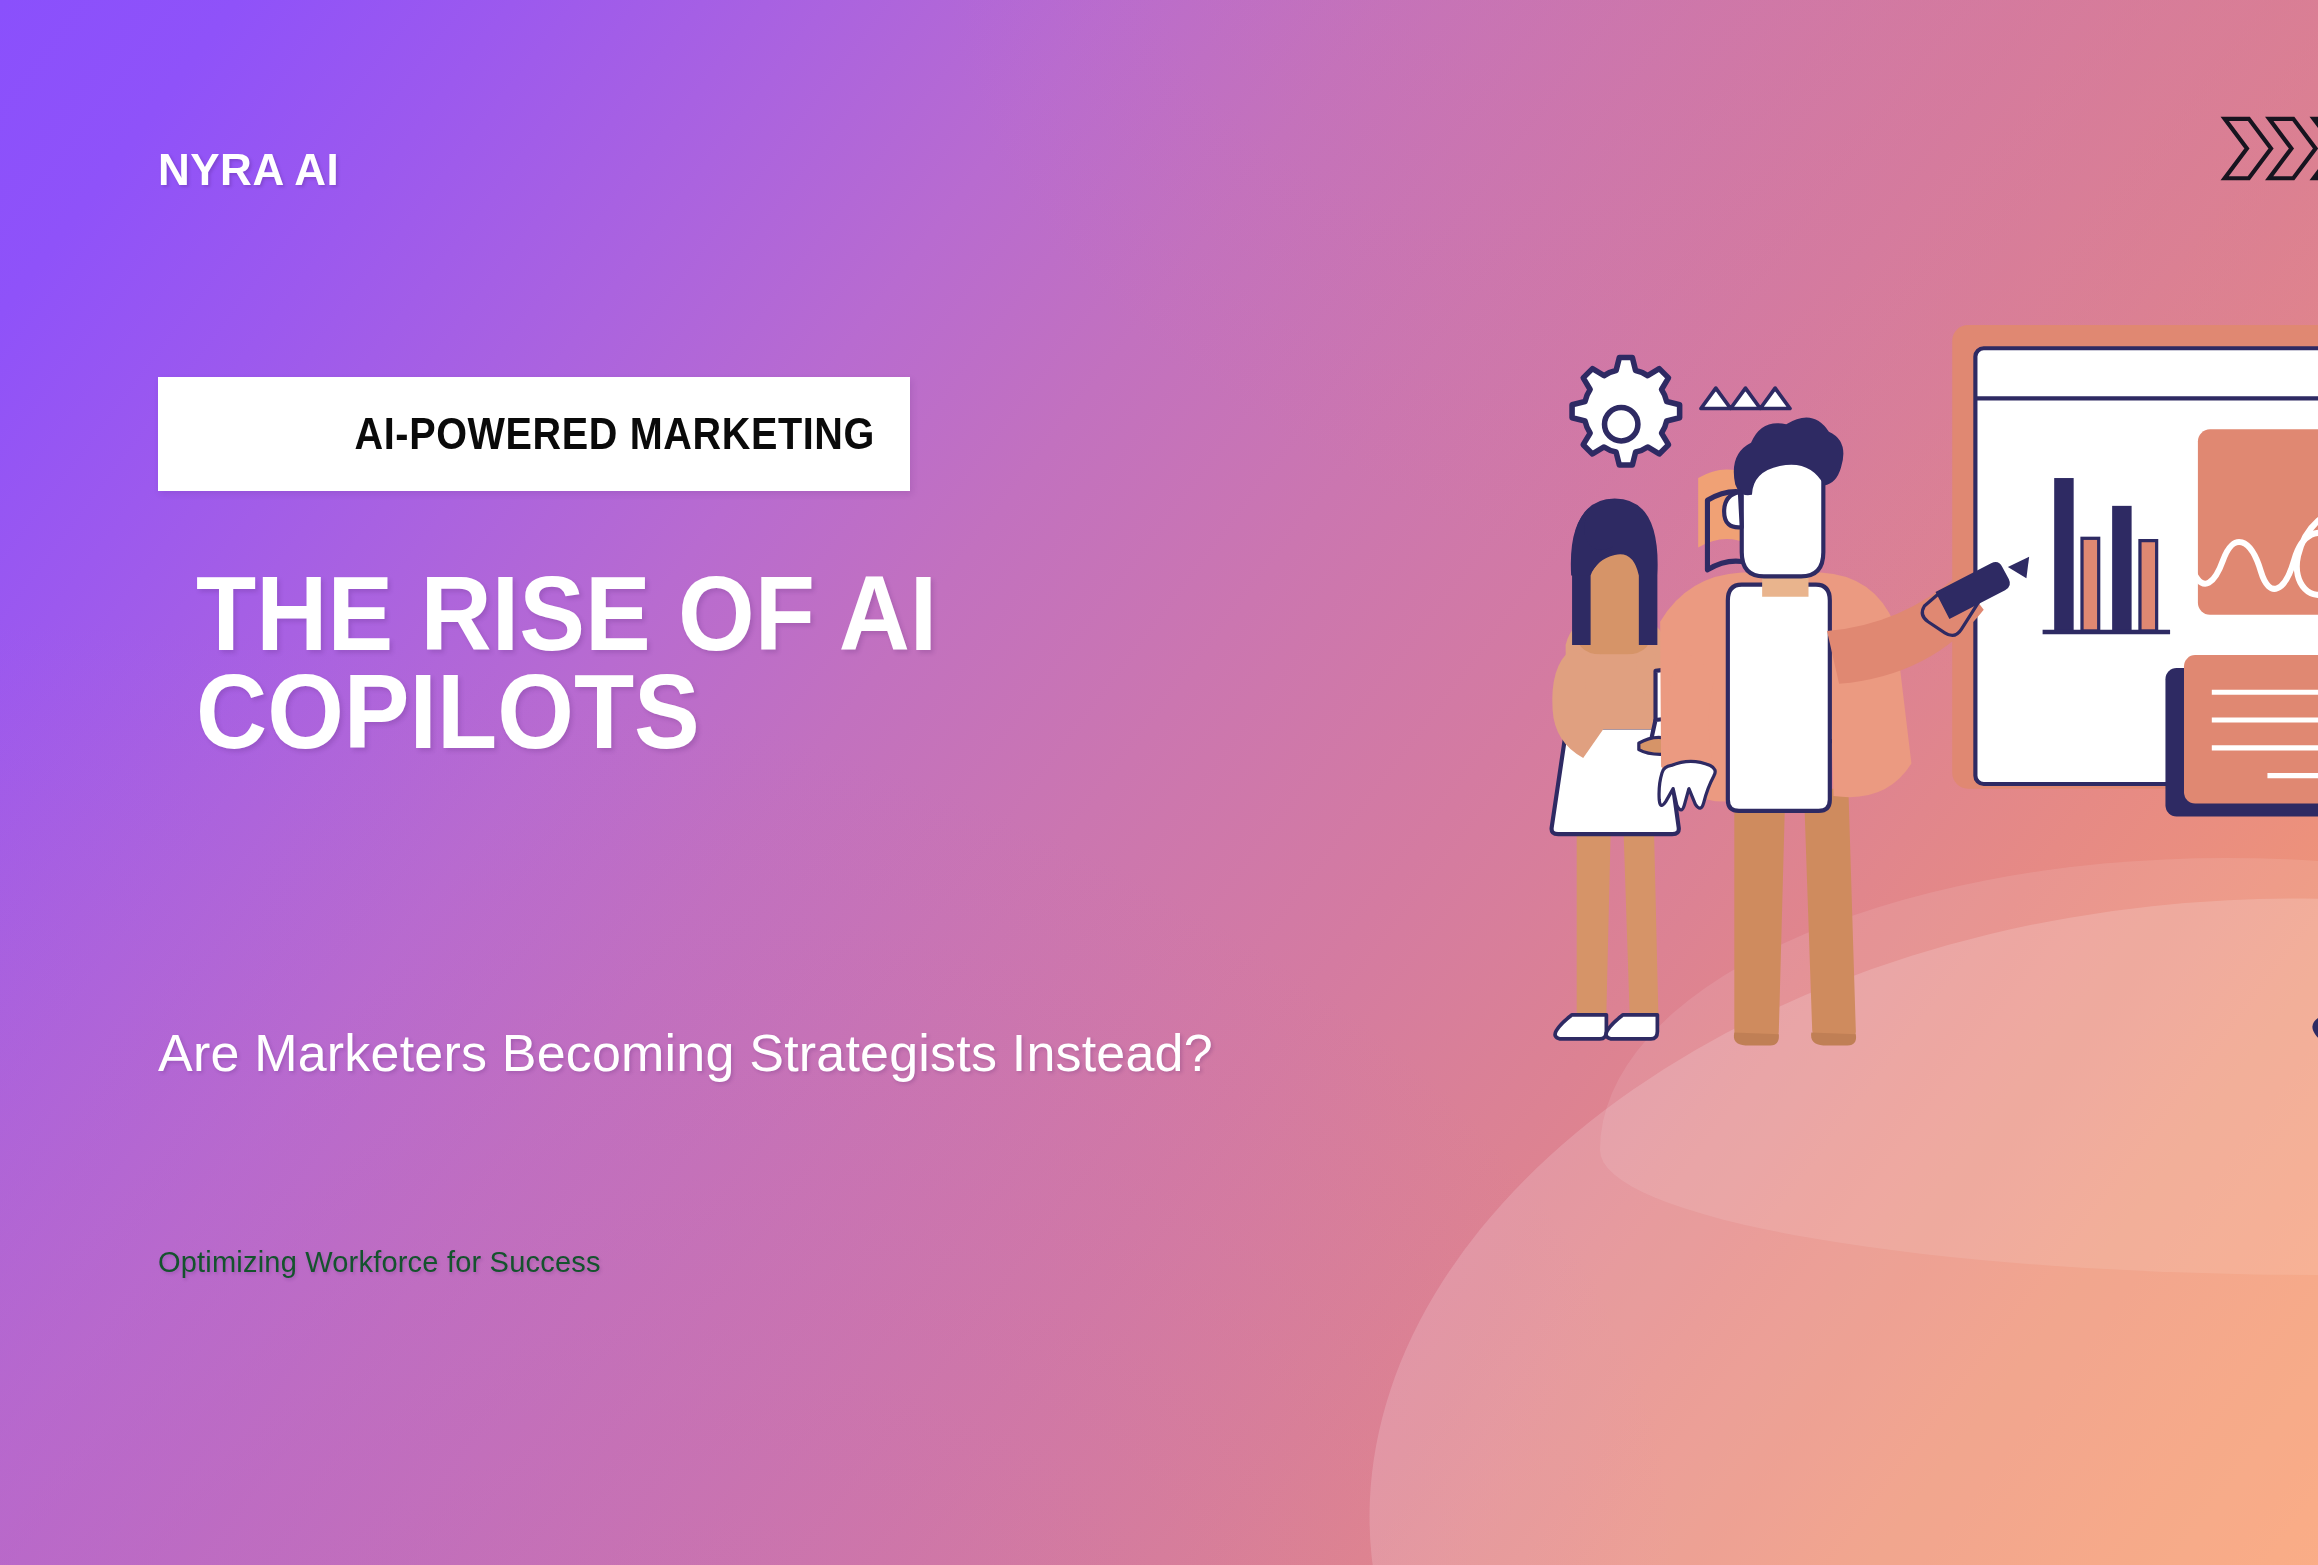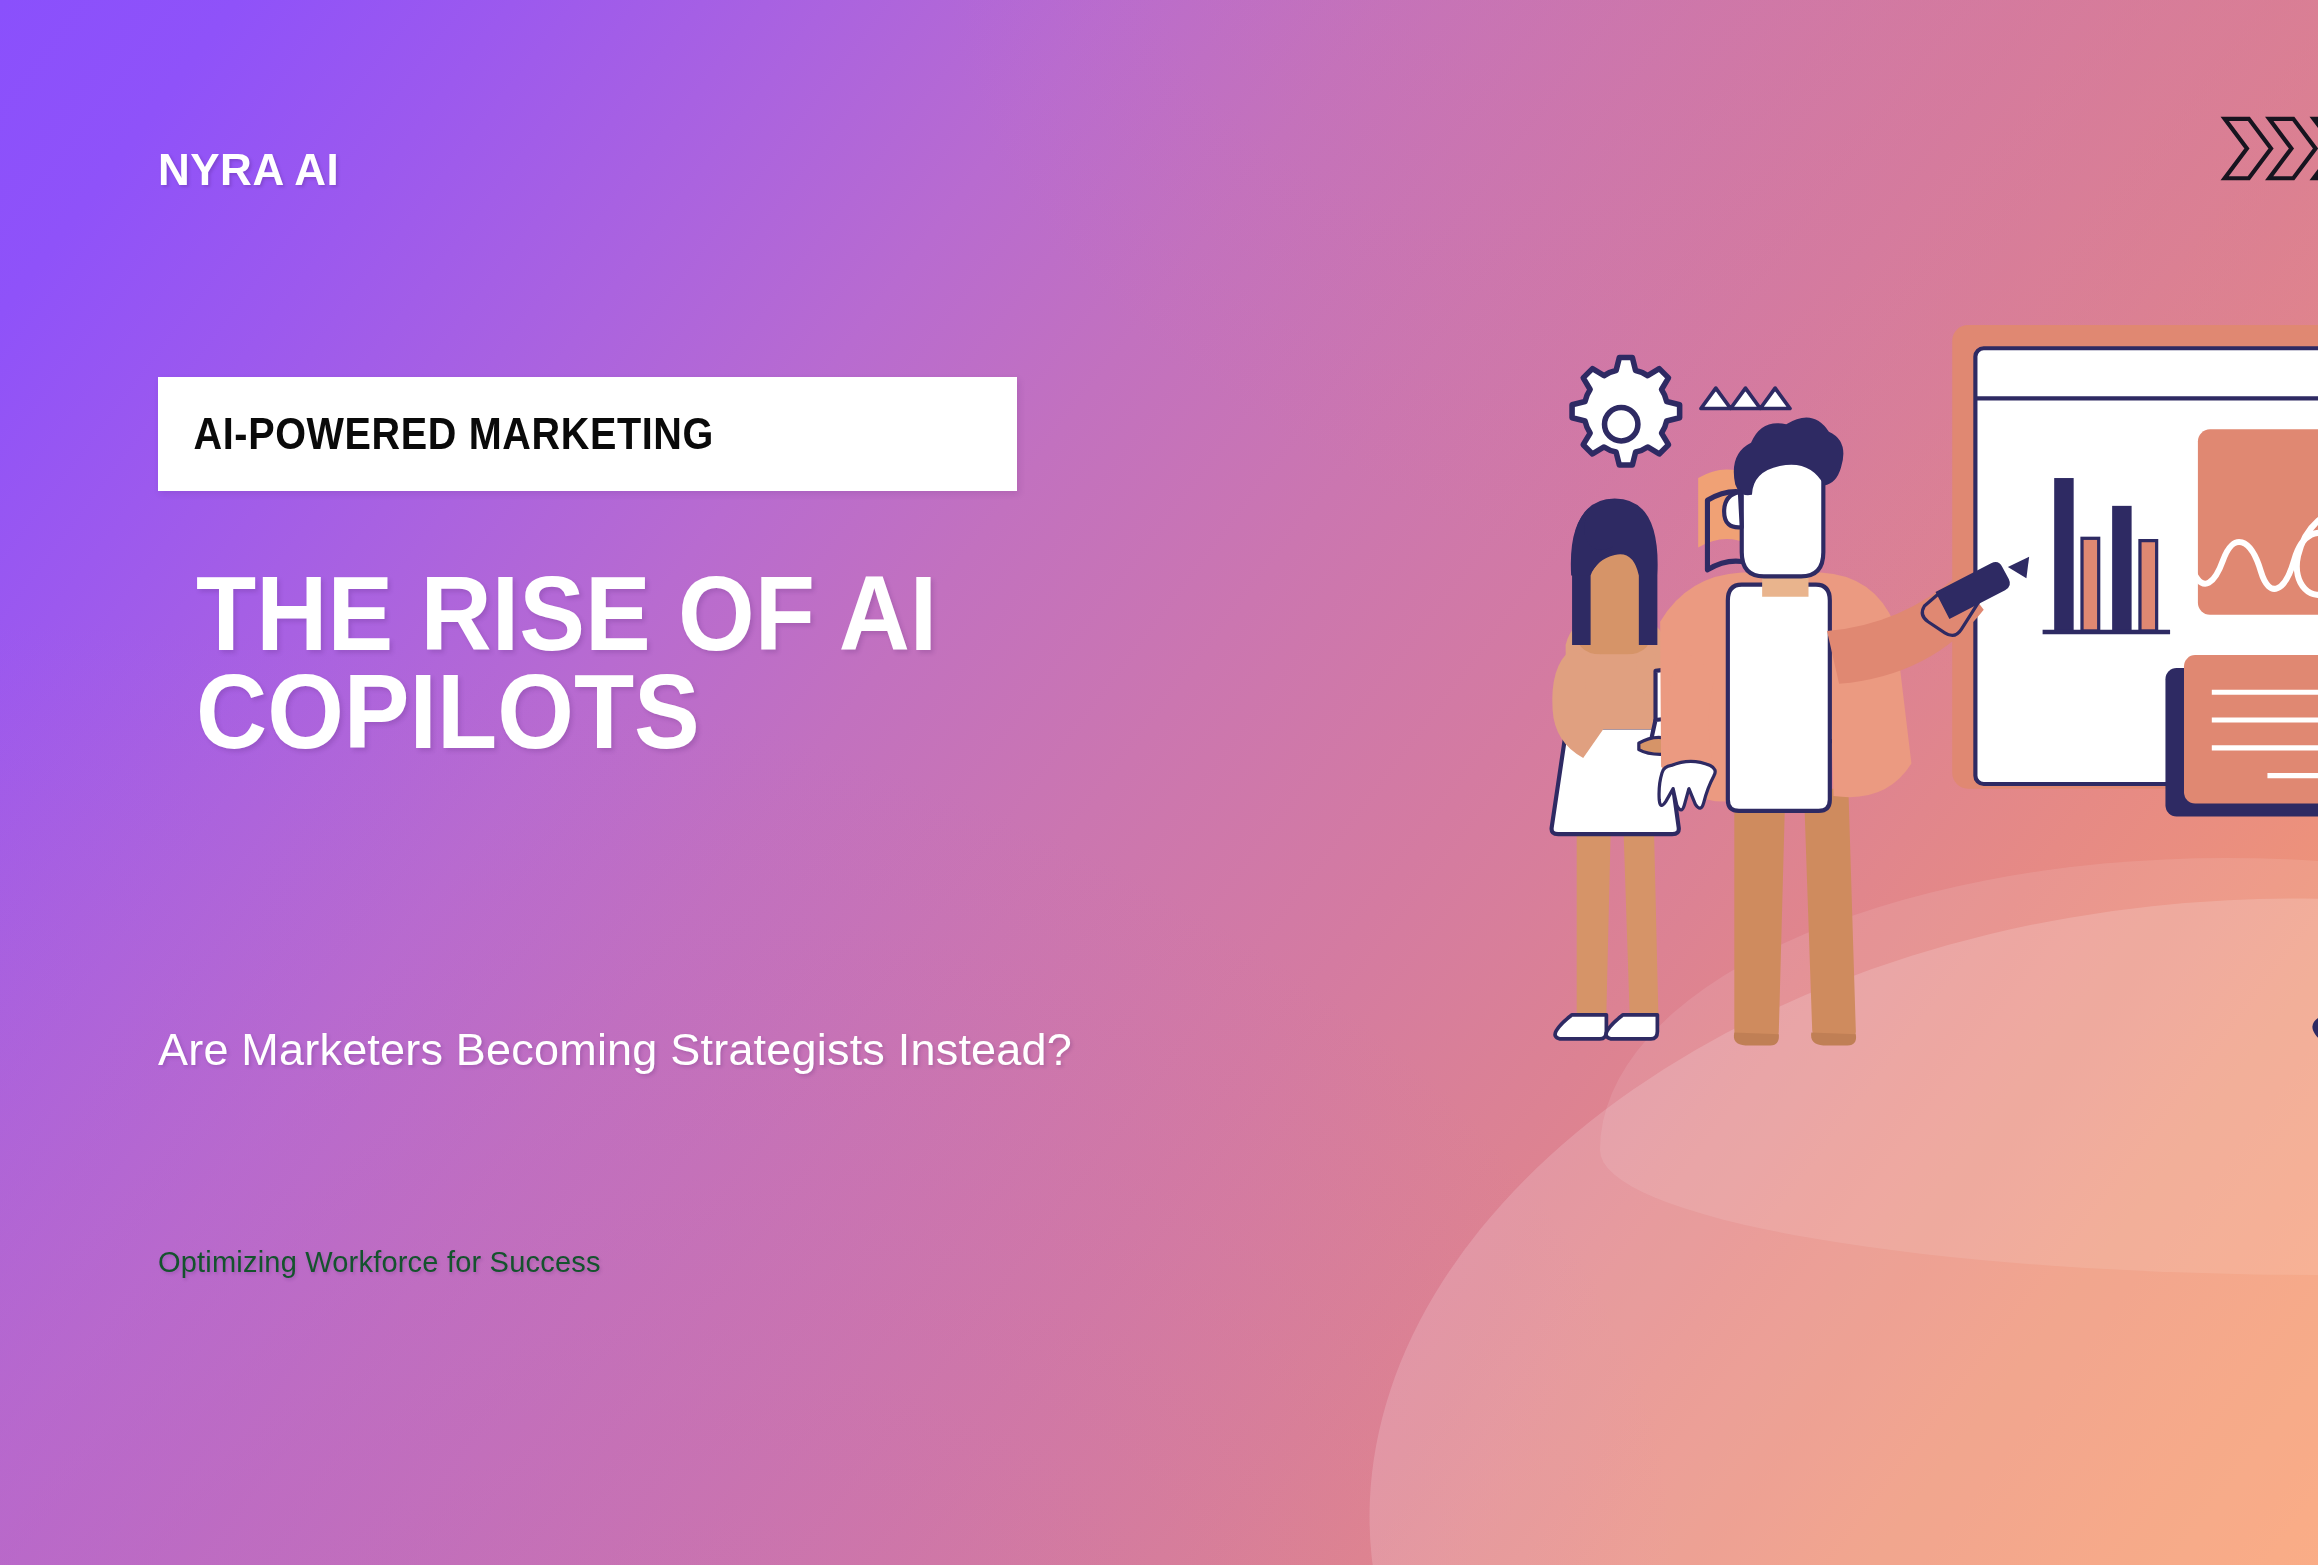--- a/index.html
+++ b/index.html
@@ -73,25 +73,25 @@
     font-weight:bold;
     letter-spacing:0.5px;
     line-height:1;
     text-shadow:1.9px 2.3px 3.2px rgba(60,20,90,.22);
     white-space:nowrap;
   }
 
   #badge{
     position:absolute;
     left:158px; top:377px;
-    width:859px; height:114px;
+    width:752px; height:114px;
     background:#ffffff;
     display:flex;
     align-items:center;
-    justify-content:flex-start;
+    justify-content:flex-end;
     box-shadow:1.9px 2.8px 6.5px rgba(70,25,100,.13);
   }
   #badge-label{
     color:#0a0a0a;
     font-size:45px;
     font-weight:bold;
     letter-spacing:0.7px;
     transform:scaleX(.88);
     white-space:nowrap;
   }
@@ -107,21 +107,21 @@
     letter-spacing:0px;
     text-shadow:2.8px 3.2px 4.6px rgba(70,25,100,.18);
     margin-left:40px;
   }
   #headline .hl-line{ display:block; transform:scaleX(.93); transform-origin:left center;}
 
   #subhead{
     position:absolute;
     left:158px; top:1025px;
     color:#ffffff;
-    font-size:45px;
+    font-size:52px;
     font-weight:400;
     letter-spacing:0.2px;
     line-height:1.1;
     text-shadow:1.9px 2.3px 3.7px rgba(70,25,100,.20);
     white-space:nowrap;
   }
 
   #tagline{
     position:absolute;
     left:158px; top:1247px;

